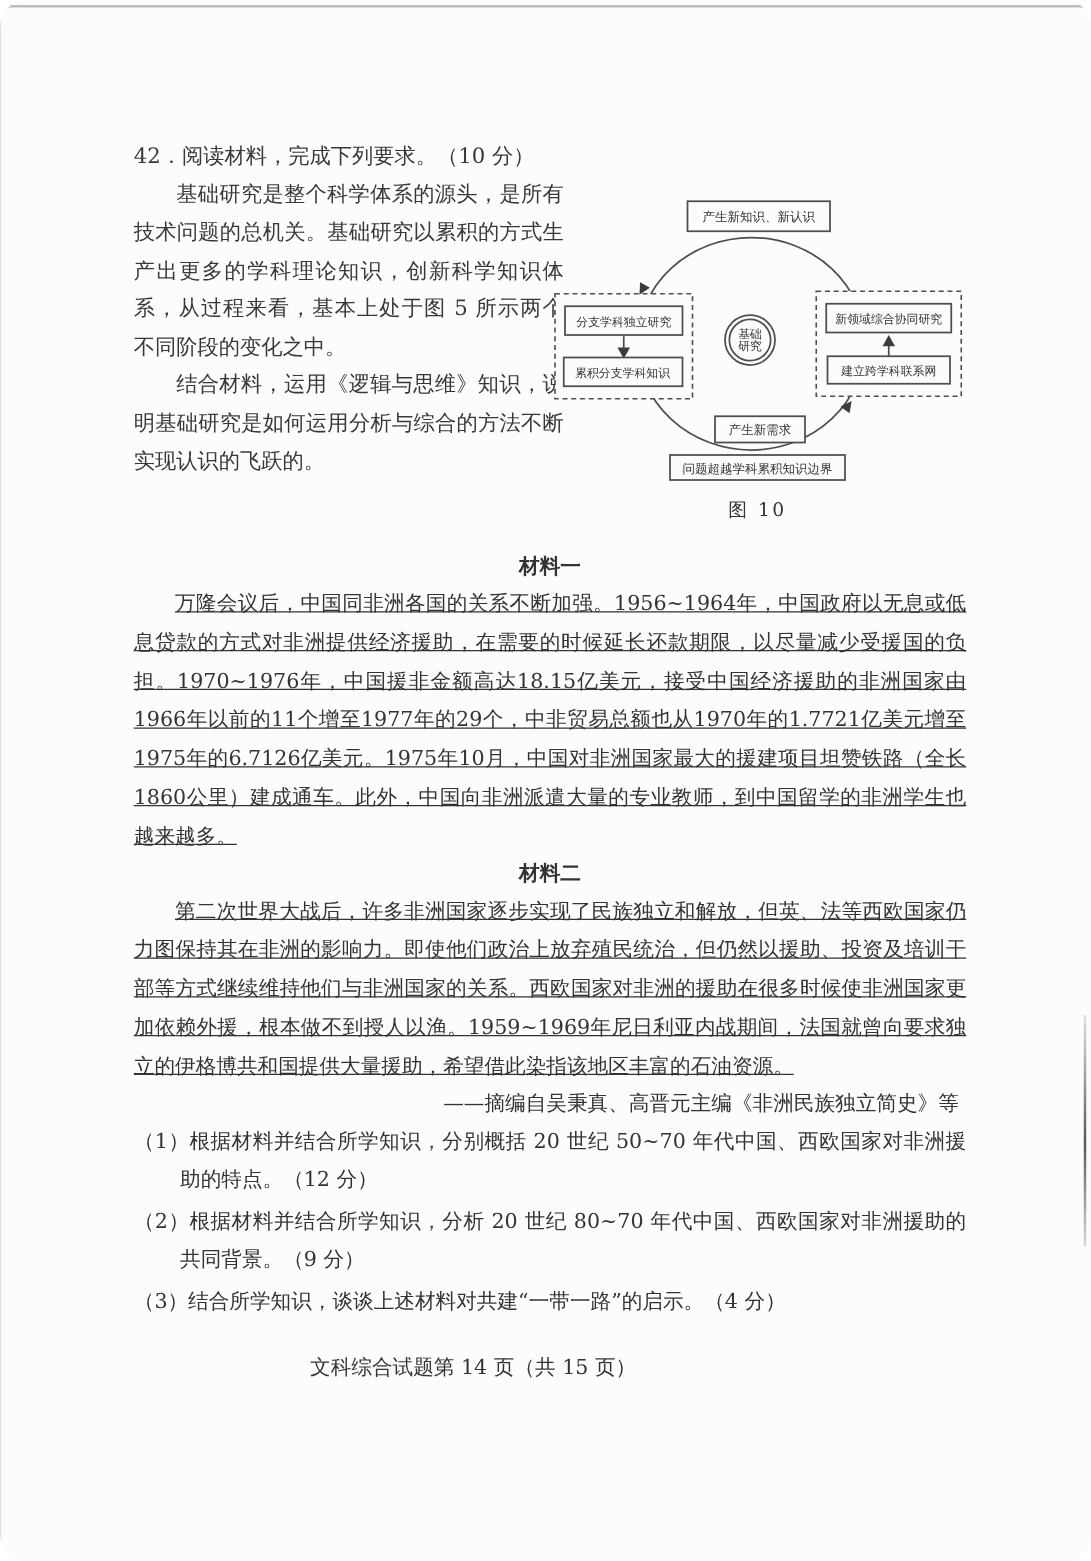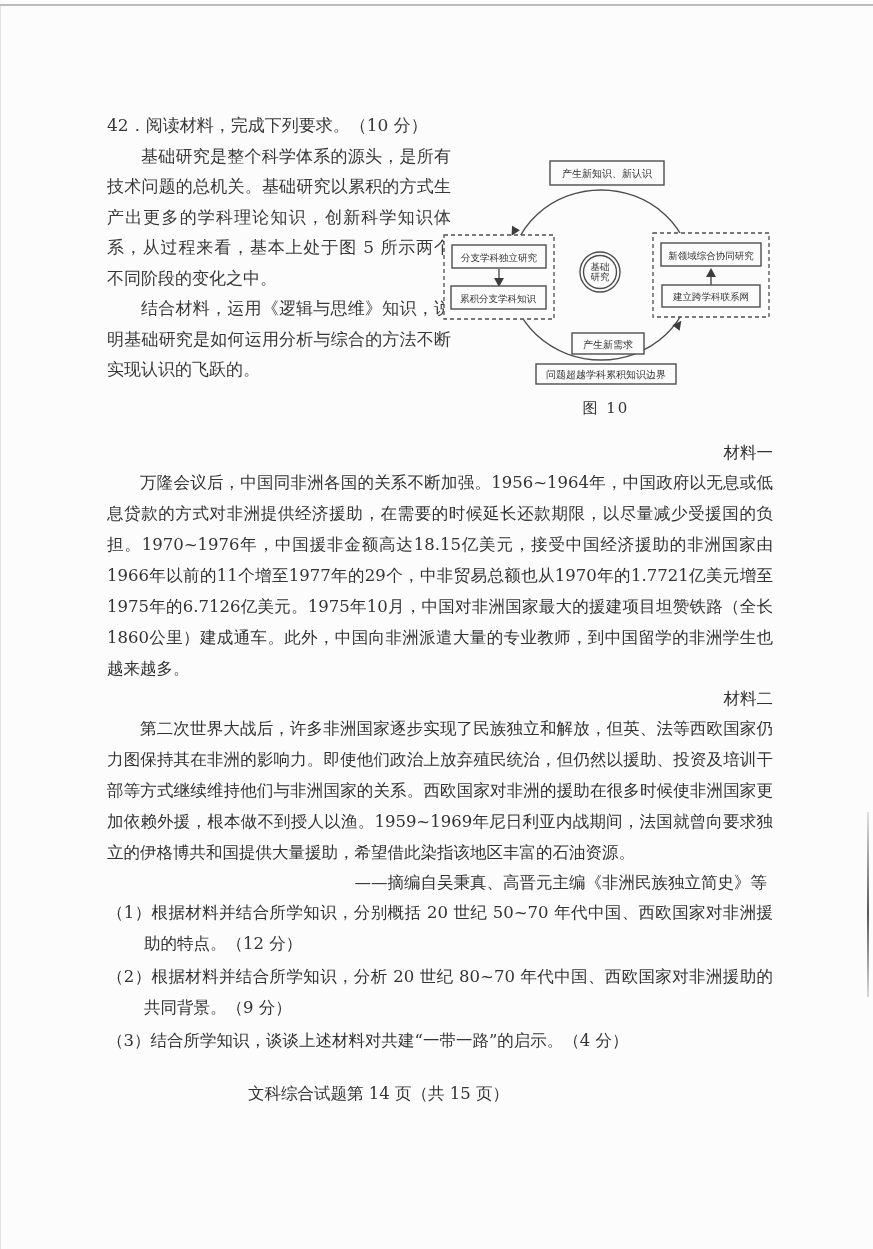--- a/index.html
+++ b/index.html
@@ -3,20 +3,21 @@
 <meta charset="utf-8">
 <style>
   html,body { margin:0; padding:0; background:#ffffff; }
   .page {
     position:relative;
     width:873px; height:1249px;
     background:#fcfcfc;
     font-family:"DejaVu Serif","Liberation Serif",serif;
     color:#2e2e2e;
     overflow:hidden;
+    border-radius:21px;
   }
   .top-edge {
     position:absolute; top:4px; left:0; width:873px; height:2px;
     background:#bdbdbd;
   }
   .left-edge {
     position:absolute; top:6px; left:0; width:1px; height:1243px;
     background:#e2e2e2;
   }
   .right-artifact {
@@ -47,22 +48,22 @@
   .diagram .small-label { font-size:9.5px; }
   .diagram .caption { font-size:15px; letter-spacing:2px; }
   .diagram polygon { fill:#3c3c3c; stroke:none; }
   
   .q43 {
     position:absolute; left:107px; top:438px; width:666px;
     font-size:16.5px; line-height:31px; text-align:justify;
     color:#333;
   }
   .q43 .heading { margin:0; line-height:30px; text-align:left; }
-  .q43 .mat-label { margin:0; font-weight:normal; line-height:29px; text-align:right; }
-  .q43 .para { margin:0; text-indent:2em; }
+  .q43 .mat-label { margin:0; font-weight:bold; line-height:29px; text-align:center; }
+  .q43 .para { margin:0; text-indent:2em;text-decoration:underline; }
   .q43 .source { margin:0; text-align:right; line-height:29px; padding-right:6px; }
   .q43 .questions { }
   .q43 .question {
     margin:0 0 2px 0;
     padding-left:37px; text-indent:-37px;
     text-align:justify;
   }
   
   .footer {
     position:absolute; left:0; top:1083px; width:757px;

